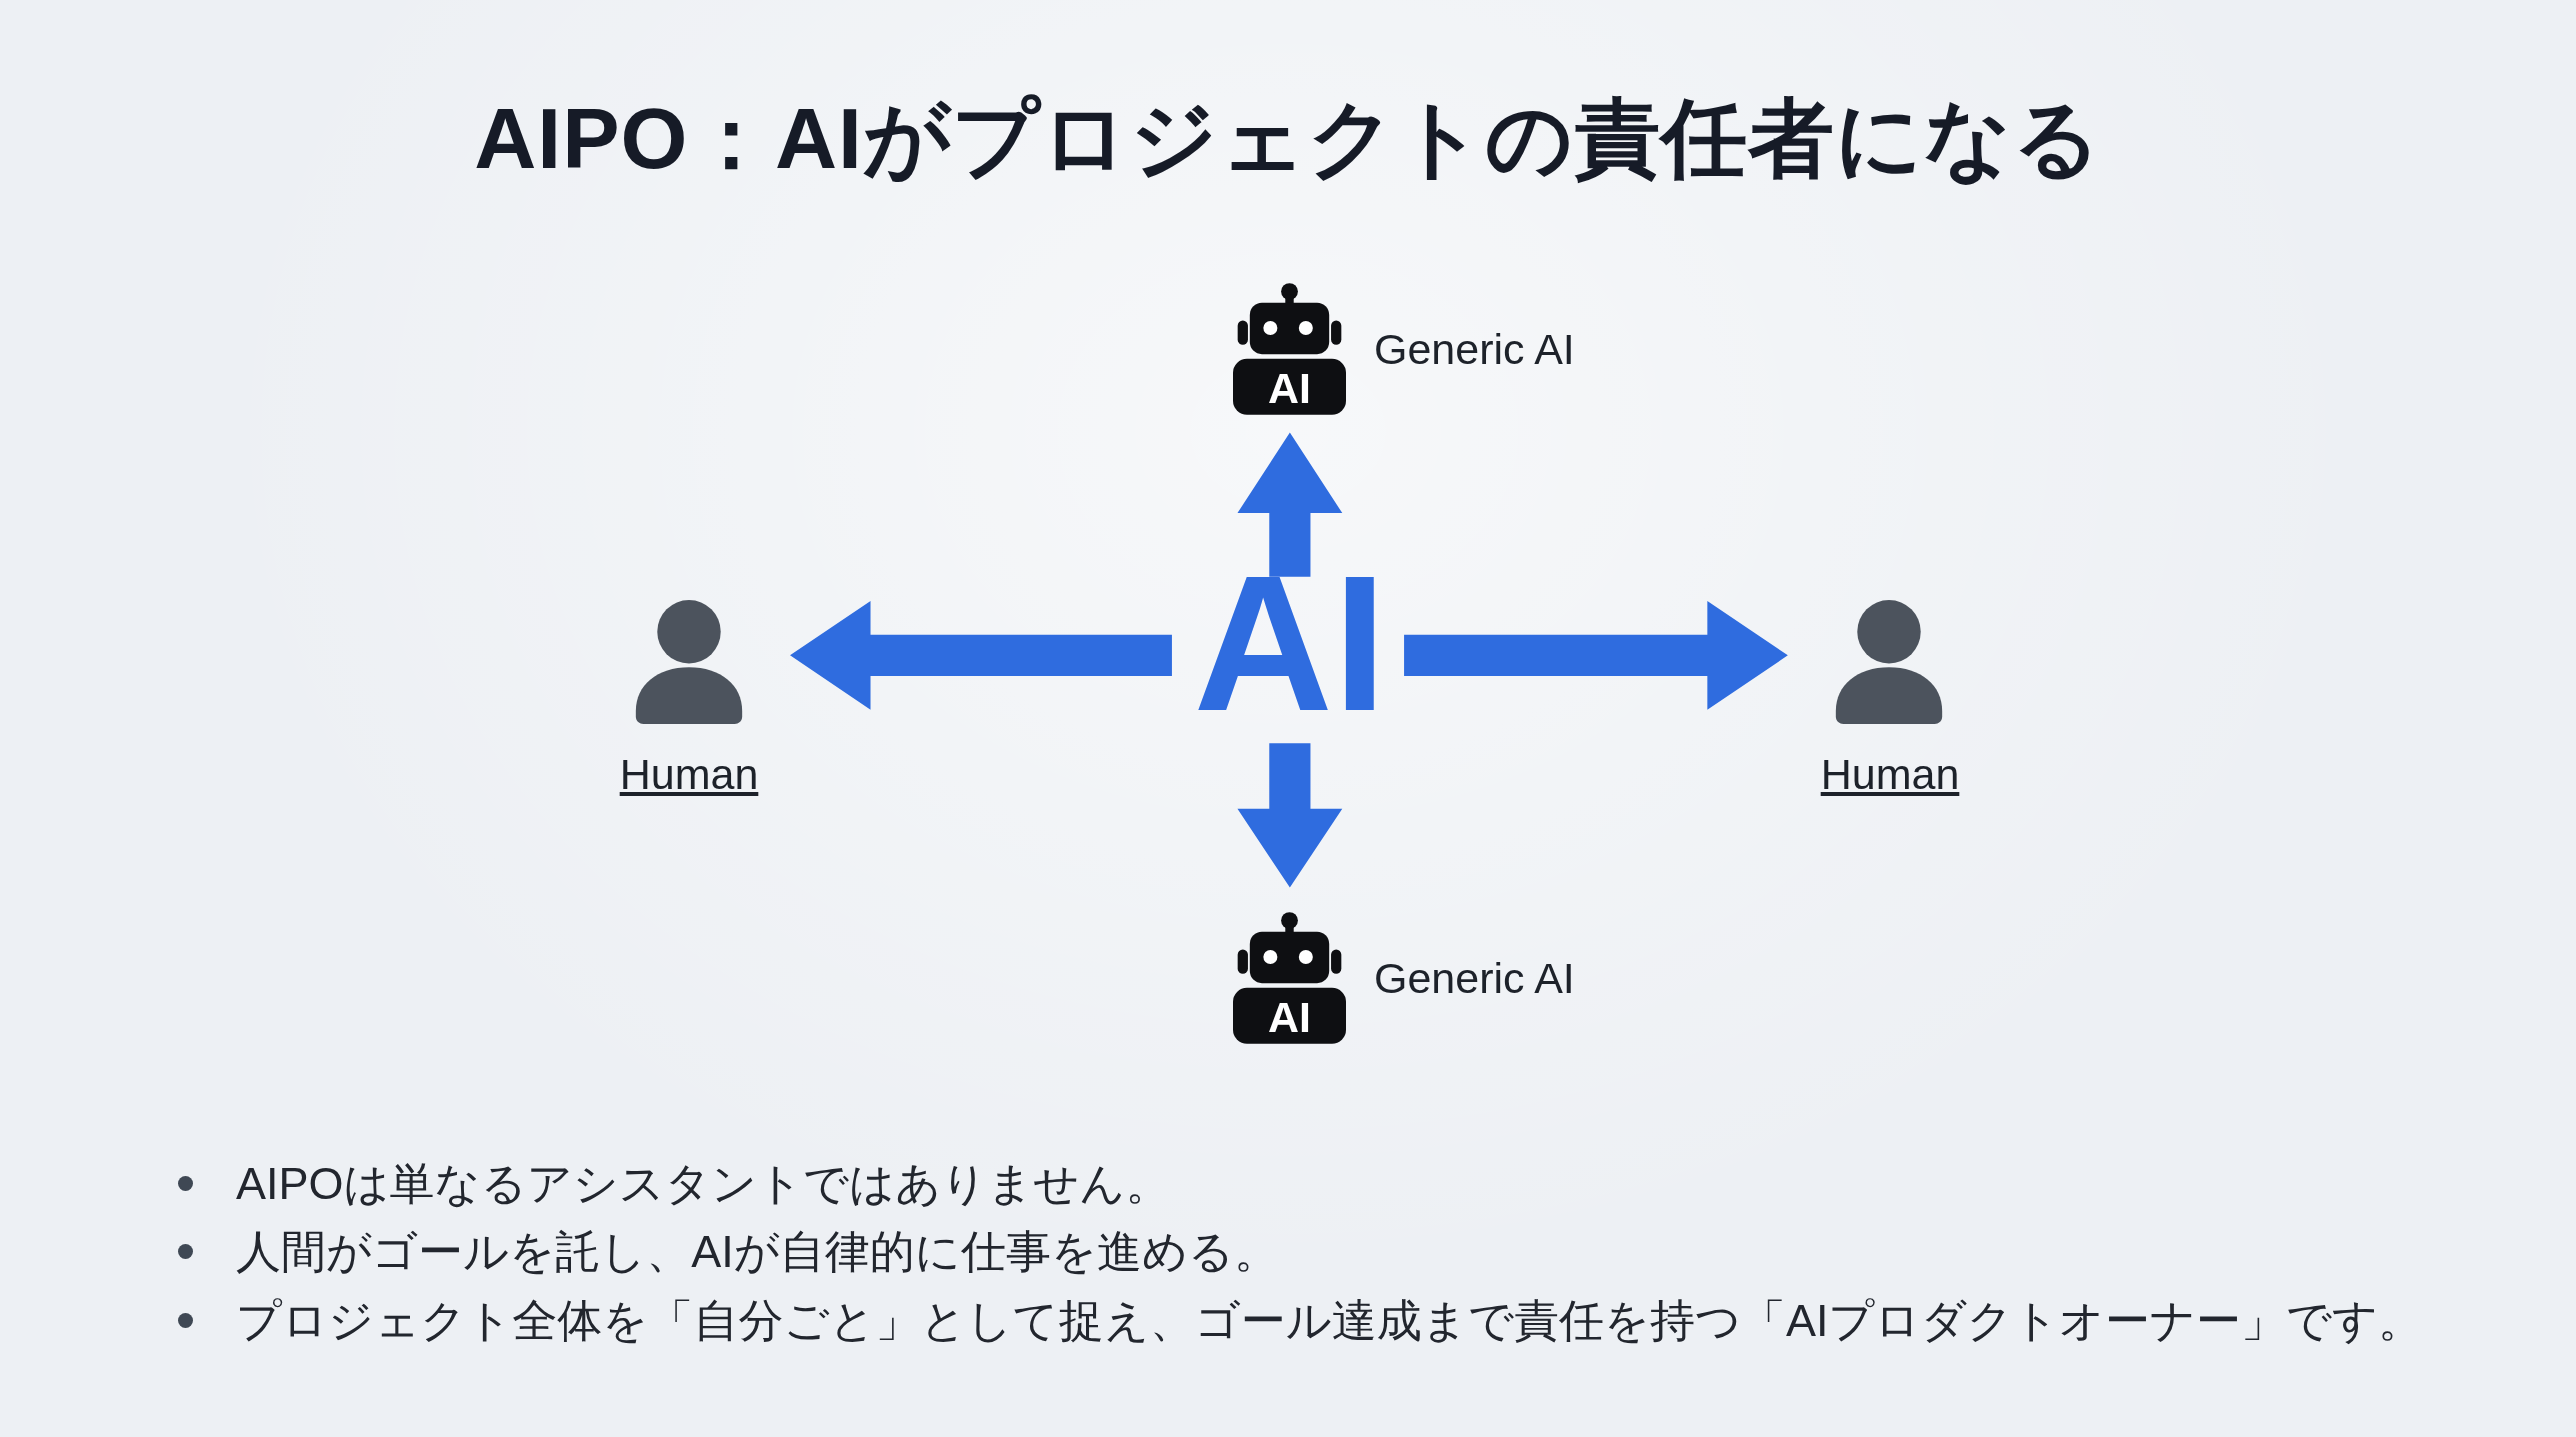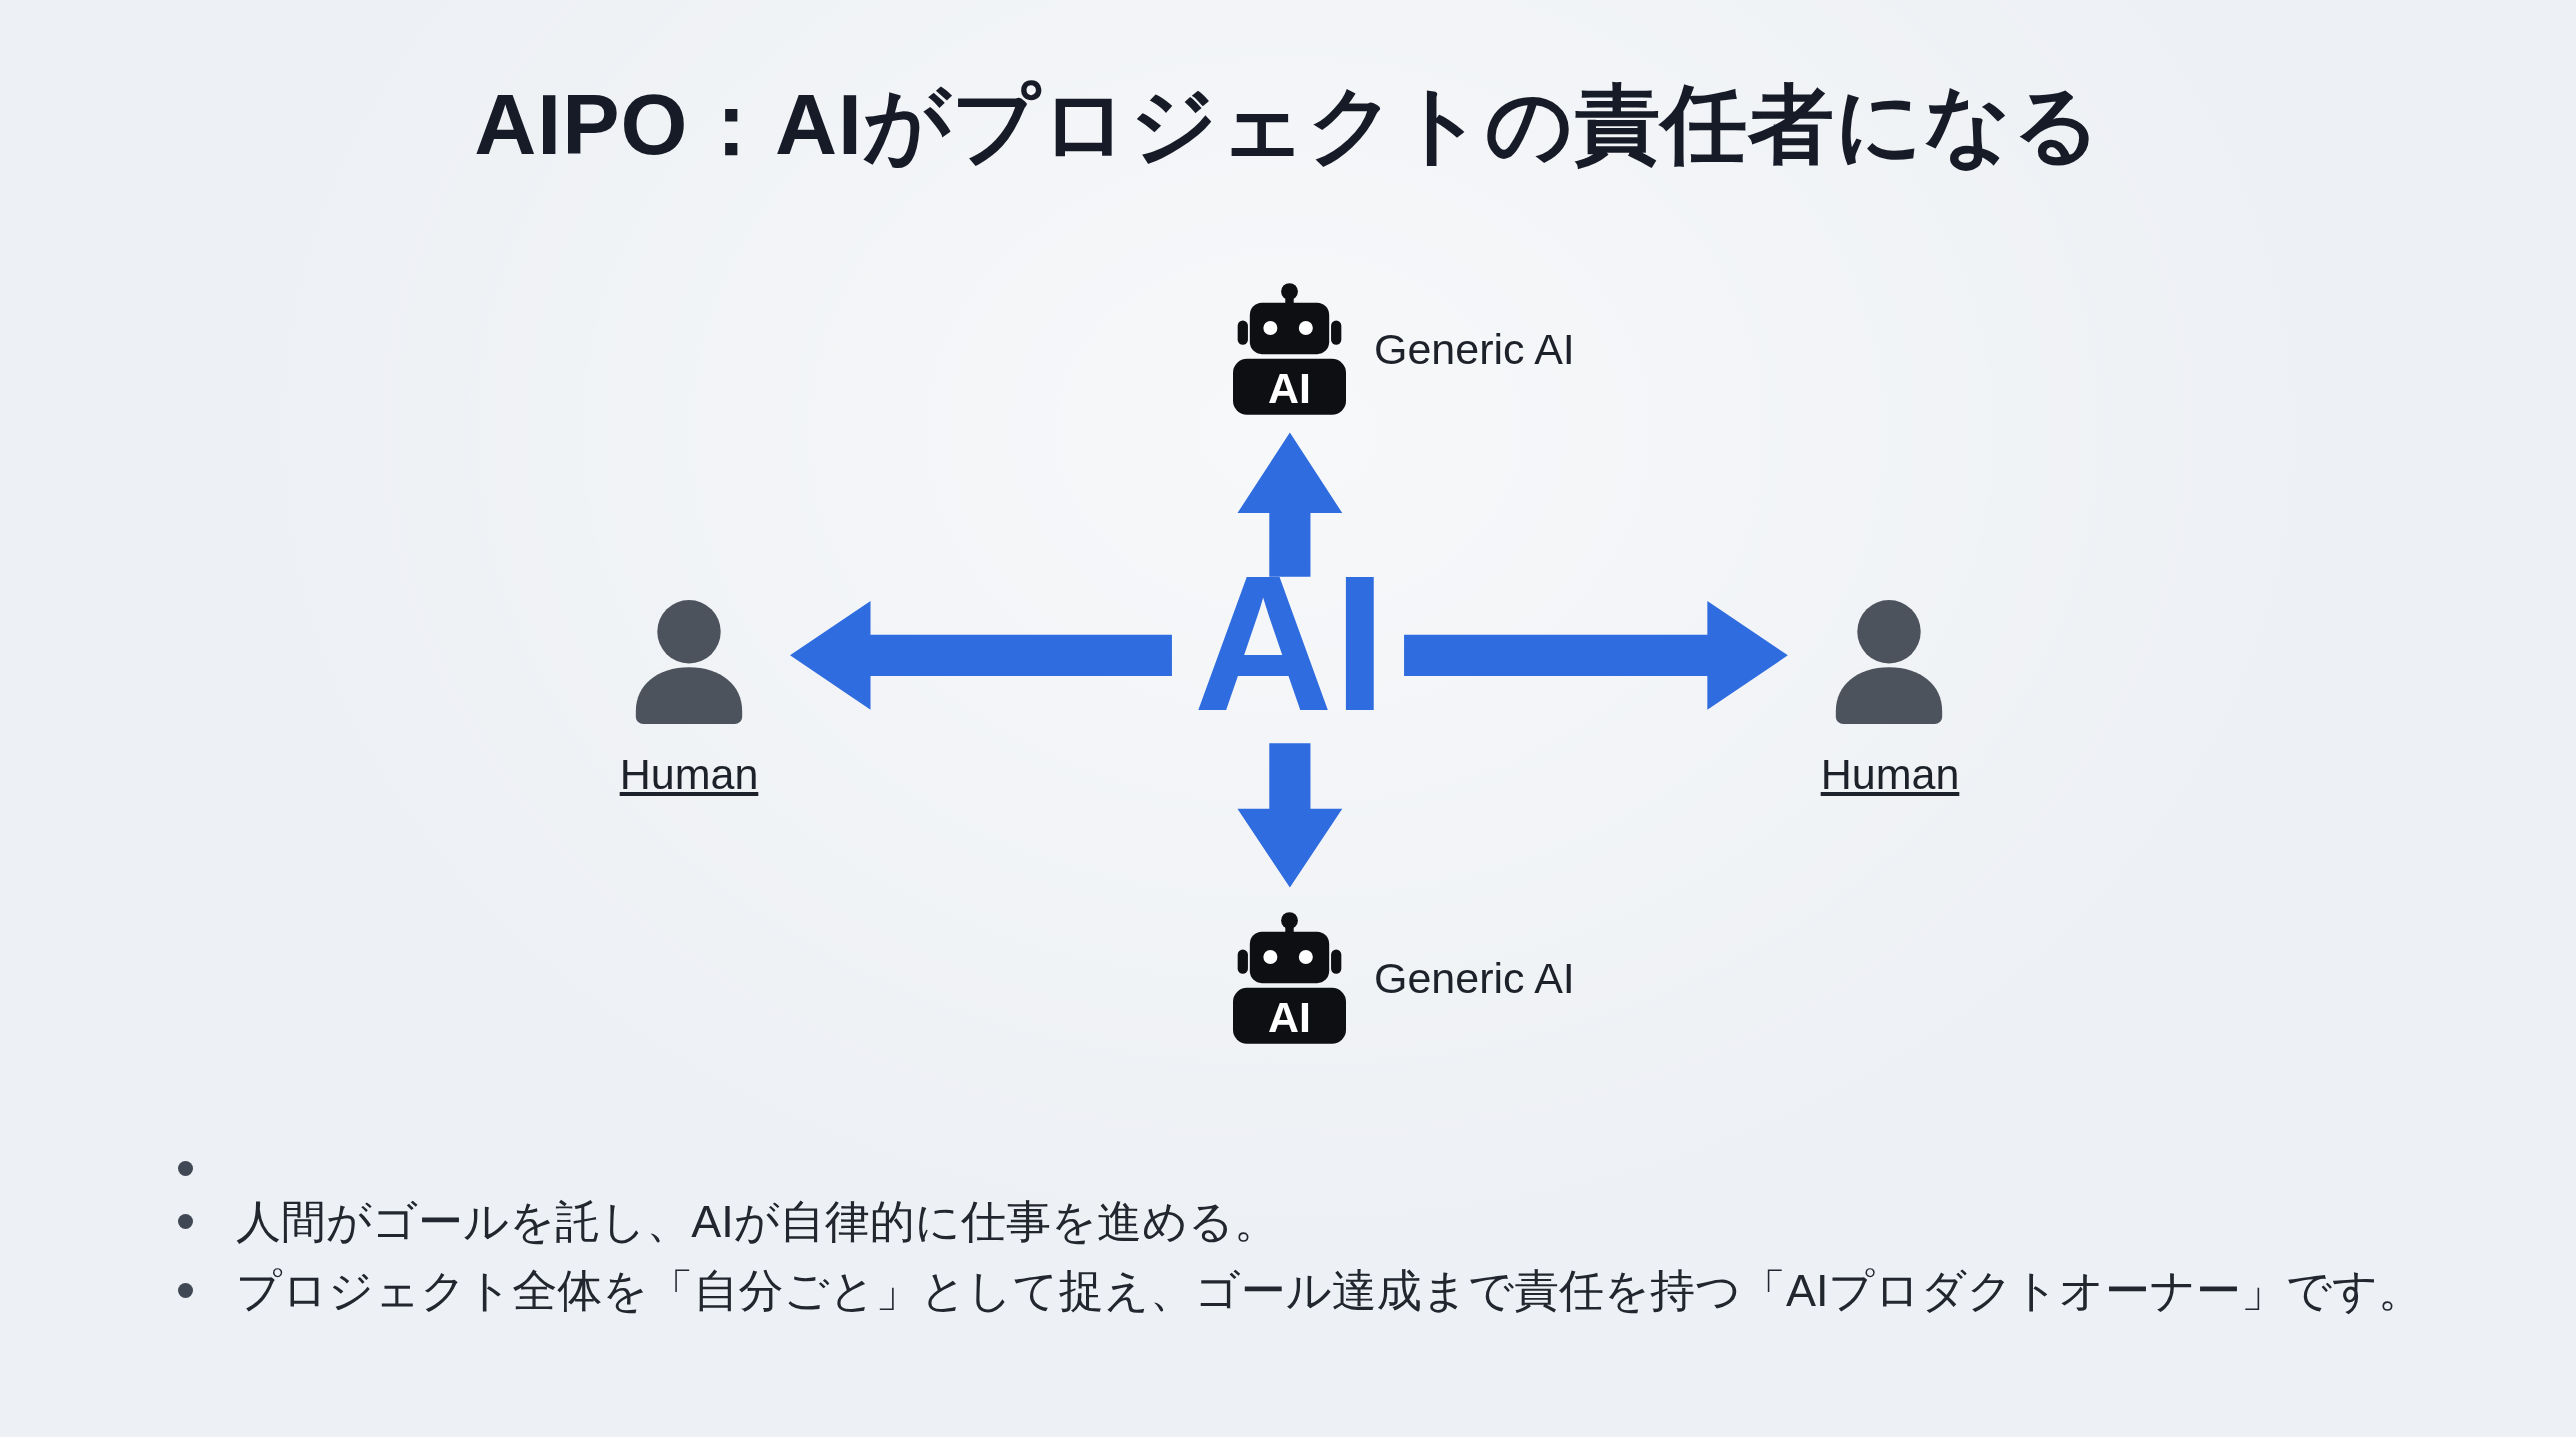--- a/index.html
+++ b/index.html
@@ -18,21 +18,21 @@
   .slide {
     position: relative;
     width: 2576px;
     height: 1438px;
     background: var(--bg);
     background-image: radial-gradient(ellipse at 50% 30%, rgba(255,255,255,0.55), rgba(255,255,255,0) 60%);
     overflow: hidden;
   }
   .title {
     position: absolute;
-    top: 67px;
+    top: 81px;
     left: 0;
     width: 100%;
     text-align: center;
     font-size: 86px;
     font-weight: 800;
     letter-spacing: 0.9px;
     color: var(--title);
   }
   .arrows {
     position: absolute;
@@ -150,20 +150,21 @@
 
   <svg class="icon-abs" style="left:1832px; top:600px;" width="114" height="125" viewBox="0 0 122 134">
     <circle class="person-fill" cx="61" cy="34" r="34"></circle>
     <path class="person-fill" d="M61 72 C 95 72 118 91 118 119 L118 125 C118 130 114 133 110 133 L12 133 C8 133 4 130 4 125 L4 119 C4 91 27 72 61 72 Z"></path>
   </svg>
   <span class="node-label centered" style="left:1890px; top:753px;">Human</span>
 
   <ul class="bullets">
     <li>
       <span class="bullet-dot"></span>
+      <span class="bullet-text">AIPOは単なるアシスタントではありません。</span>
     </li>
     <li>
       <span class="bullet-dot"></span>
       <span class="bullet-text">人間がゴールを託し、AIが自律的に仕事を進める。</span>
     </li>
     <li>
       <span class="bullet-dot"></span>
       <span class="bullet-text">プロジェクト全体を「自分ごと」として捉え、ゴール達成まで責任を持つ「AIプロダクトオーナー」です。</span>
     </li>
   </ul>

